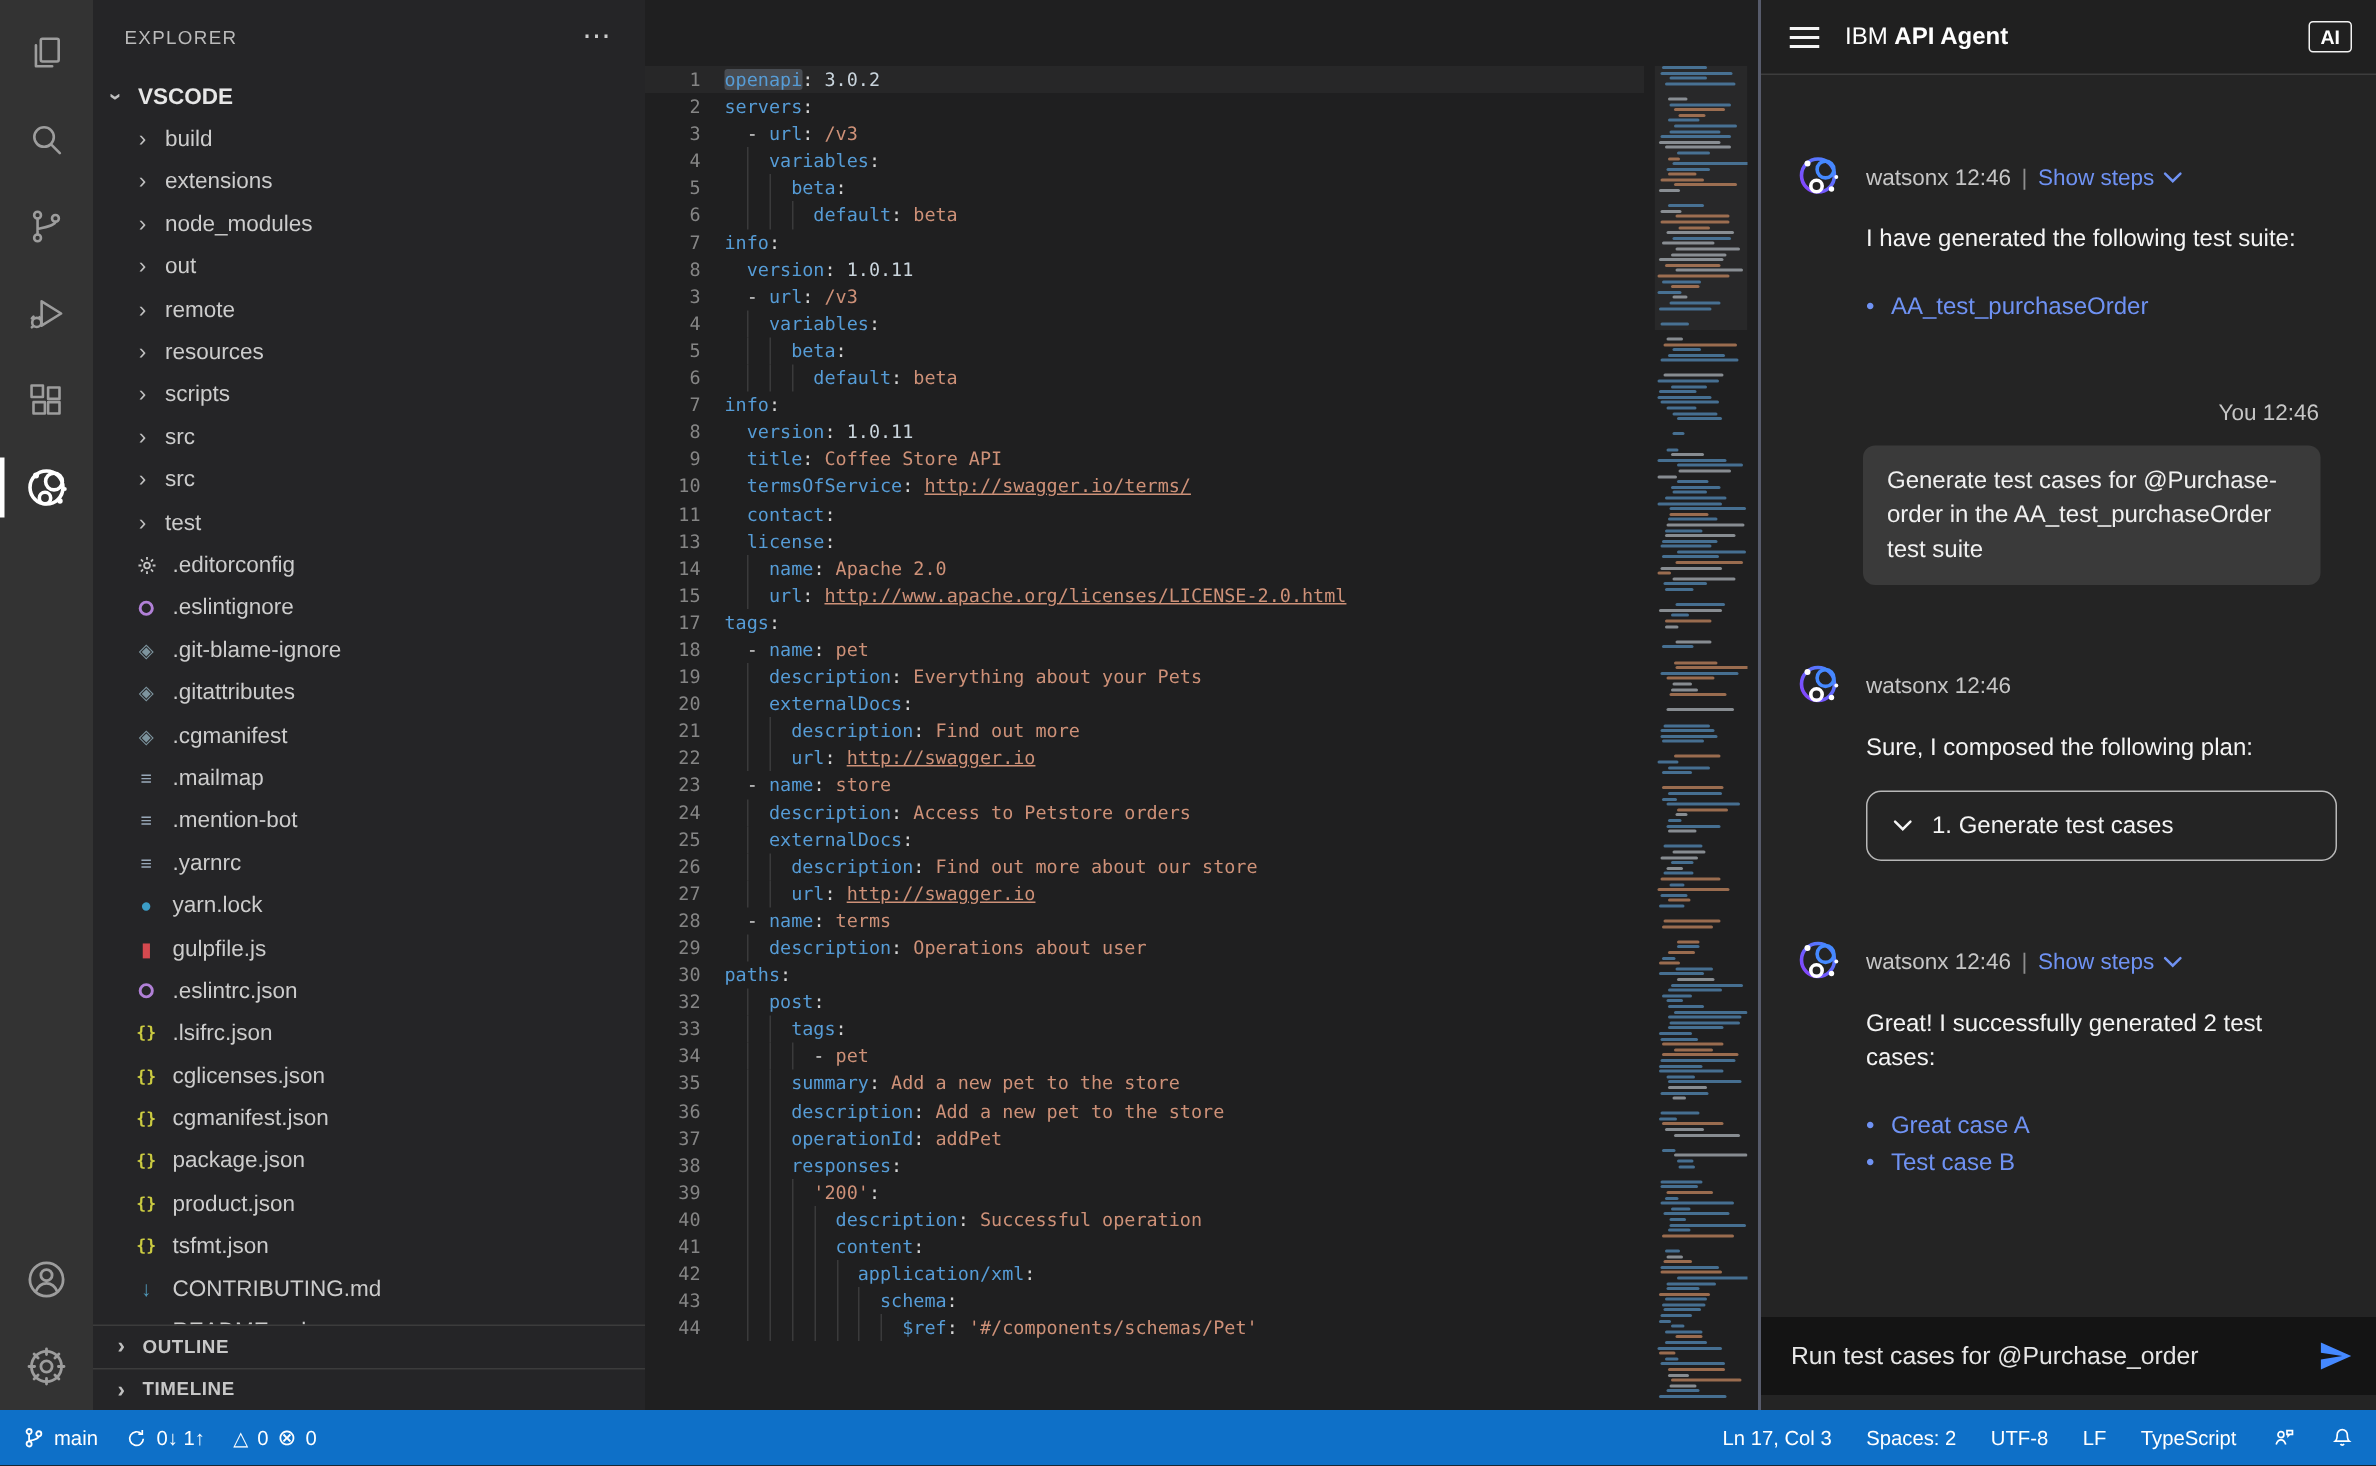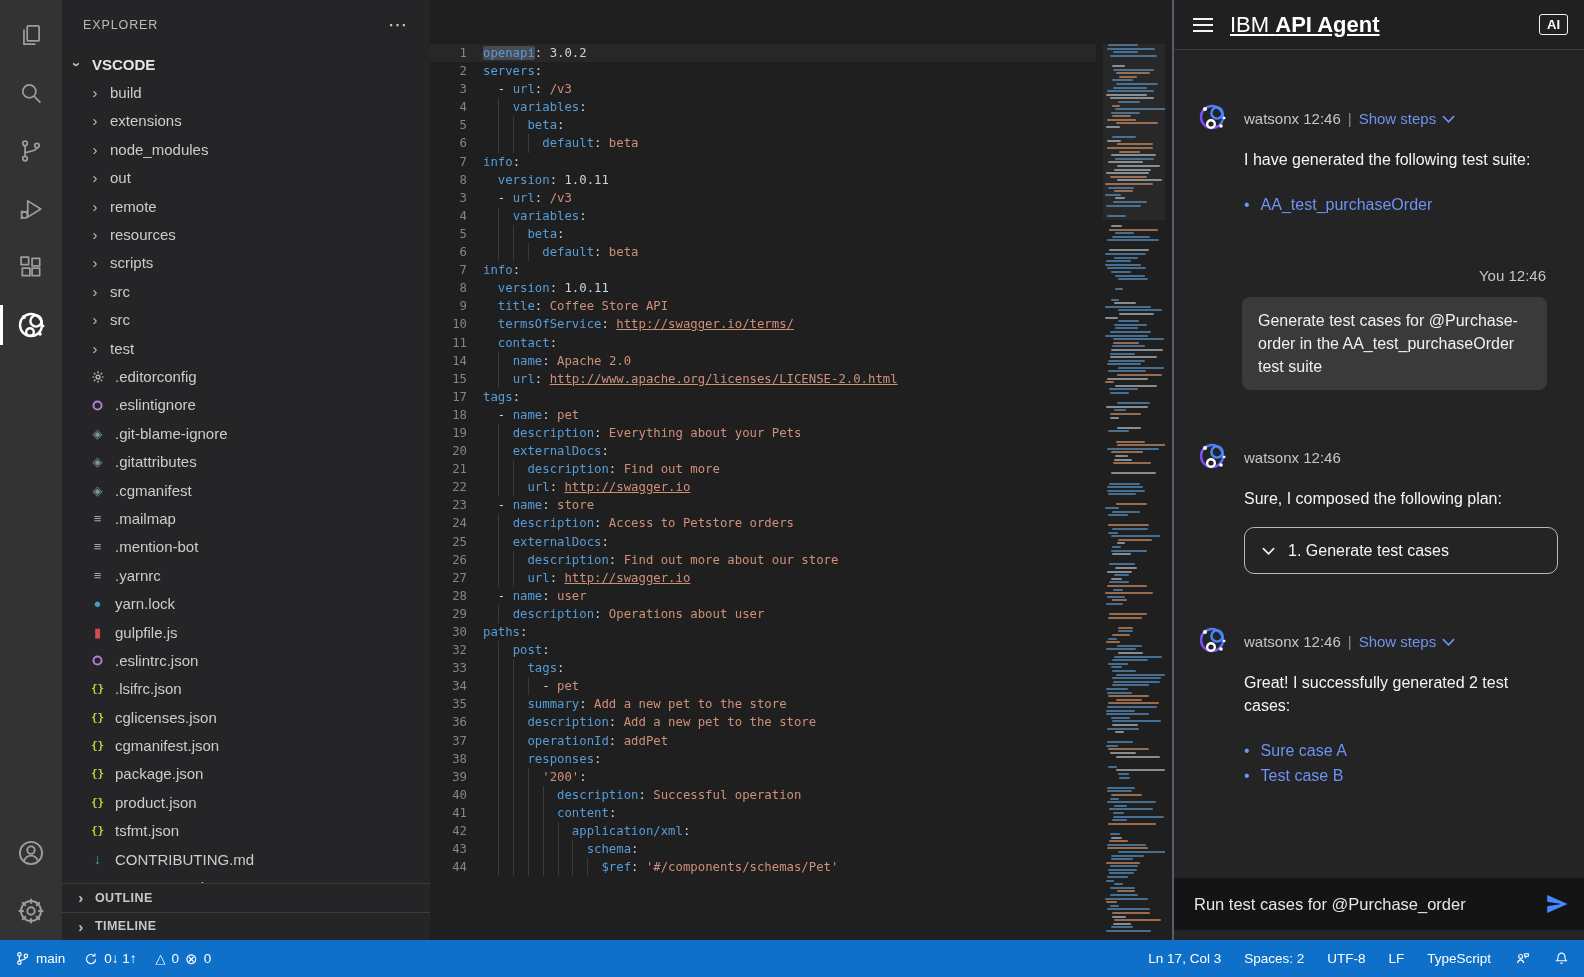--- a/index.html
+++ b/index.html
@@ -57,21 +57,21 @@
   .tk.hl{background:rgba(112,122,132,.45);border-radius:2px;}
   .minimap{position:absolute;top:44px;right:7px;width:62px;bottom:0;overflow:hidden;}
   .mslider{position:absolute;left:0;right:0;top:0;height:176px;background:rgba(255,255,255,.045);}
   .mrow{height:2px;margin-bottom:1.6px;border-radius:1px;opacity:.85;}
 
   
   .chat{position:absolute;right:0;top:0;bottom:37px;width:412px;background:#242424;
     border-left:2px solid #575b6b;color:#f4f4f4;}
   .chat-h{height:50px;display:flex;align-items:center;gap:17px;padding:0 16px 0 19px;
     background:#202020;border-bottom:1px solid #3d3d3d;}
-  .chat-title{font-size:22px;color:#ffffff;font-weight:400;text-decoration:underline;}
+  .chat-title{font-size:16px;color:#ffffff;font-weight:400;}
   .chat-title b{font-weight:700;}
   .ai-badge{margin-left:auto;border:1.6px solid #f2f2f2;border-radius:3px;padding:2px 7px;
     font-size:13px;font-weight:700;color:#ffffff;}
   .chat-body{position:absolute;top:51px;bottom:100px;left:0;right:0;overflow:hidden;
     padding:50px 26px 0 22px;font-size:16px;}
   .msg{margin-bottom:50px;}
   .mhead{display:flex;gap:14px;align-items:center;}
   .avatar{width:34px;height:34px;flex:none;}
   .meta{color:#c6c6c6;font-size:15px;display:flex;align-items:center;gap:7px;}
   .meta .pipe{color:#8d8d8d;}
@@ -362,34 +362,35 @@
         <div class="code-line"><span class="ln">8</span><span class="lc"><span class="tk p">  </span><span class="tk k">version</span><span class="tk p">:</span><span class="tk n"> 1.0.11</span></span></div>
         <div class="code-line"><span class="ln">3</span><span class="lc"><span class="tk p">  - </span><span class="tk k">url</span><span class="tk p">:</span><span class="tk v"> /v3</span></span></div>
         <div class="code-line"><span class="ln">4</span><span class="lc"><i class="g" style="left: calc(2ch + 0.5px);"></i><span class="tk p">    </span><span class="tk k">variables</span><span class="tk p">:</span></span></div>
         <div class="code-line"><span class="ln">5</span><span class="lc"><i class="g" style="left: calc(2ch + 0.5px);"></i><i class="g" style="left: calc(4ch + 0.5px);"></i><span class="tk p">      </span><span class="tk k">beta</span><span class="tk p">:</span></span></div>
         <div class="code-line"><span class="ln">6</span><span class="lc"><i class="g" style="left: calc(2ch + 0.5px);"></i><i class="g" style="left: calc(4ch + 0.5px);"></i><i class="g" style="left: calc(6ch + 0.5px);"></i><span class="tk p">        </span><span class="tk k">default</span><span class="tk p">:</span><span class="tk v"> beta</span></span></div>
         <div class="code-line"><span class="ln">7</span><span class="lc"><span class="tk k">info</span><span class="tk p">:</span></span></div>
         <div class="code-line"><span class="ln">8</span><span class="lc"><span class="tk p">  </span><span class="tk k">version</span><span class="tk p">:</span><span class="tk n"> 1.0.11</span></span></div>
         <div class="code-line"><span class="ln">9</span><span class="lc"><span class="tk p">  </span><span class="tk k">title</span><span class="tk p">:</span><span class="tk v"> Coffee Store API</span></span></div>
         <div class="code-line"><span class="ln">10</span><span class="lc"><span class="tk p">  </span><span class="tk k">termsOfService</span><span class="tk p">: </span><span class="tk l">http://swagger.io/terms/</span></span></div>
         <div class="code-line"><span class="ln">11</span><span class="lc"><span class="tk p">  </span><span class="tk k">contact</span><span class="tk p">:</span></span></div>
+        <div class="code-line"><span class="ln">13</span><span class="lc"><span class="tk p">  </span><span class="tk k">license</span><span class="tk p">:</span></span></div>
         <div class="code-line"><span class="ln">14</span><span class="lc"><i class="g" style="left: calc(2ch + 0.5px);"></i><span class="tk p">    </span><span class="tk k">name</span><span class="tk p">:</span><span class="tk v"> Apache 2.0</span></span></div>
         <div class="code-line"><span class="ln">15</span><span class="lc"><i class="g" style="left: calc(2ch + 0.5px);"></i><span class="tk p">    </span><span class="tk k">url</span><span class="tk p">: </span><span class="tk l">http://www.apache.org/licenses/LICENSE-2.0.html</span></span></div>
         <div class="code-line"><span class="ln">17</span><span class="lc"><span class="tk k">tags</span><span class="tk p">:</span></span></div>
         <div class="code-line"><span class="ln">18</span><span class="lc"><span class="tk p">  - </span><span class="tk k">name</span><span class="tk p">:</span><span class="tk v"> pet</span></span></div>
         <div class="code-line"><span class="ln">19</span><span class="lc"><i class="g" style="left: calc(2ch + 0.5px);"></i><span class="tk p">    </span><span class="tk k">description</span><span class="tk p">:</span><span class="tk v"> Everything about your Pets</span></span></div>
         <div class="code-line"><span class="ln">20</span><span class="lc"><i class="g" style="left: calc(2ch + 0.5px);"></i><span class="tk p">    </span><span class="tk k">externalDocs</span><span class="tk p">:</span></span></div>
         <div class="code-line"><span class="ln">21</span><span class="lc"><i class="g" style="left: calc(2ch + 0.5px);"></i><i class="g" style="left: calc(4ch + 0.5px);"></i><span class="tk p">      </span><span class="tk k">description</span><span class="tk p">:</span><span class="tk v"> Find out more</span></span></div>
         <div class="code-line"><span class="ln">22</span><span class="lc"><i class="g" style="left: calc(2ch + 0.5px);"></i><i class="g" style="left: calc(4ch + 0.5px);"></i><span class="tk p">      </span><span class="tk k">url</span><span class="tk p">: </span><span class="tk l">http://swagger.io</span></span></div>
         <div class="code-line"><span class="ln">23</span><span class="lc"><span class="tk p">  - </span><span class="tk k">name</span><span class="tk p">:</span><span class="tk v"> store</span></span></div>
         <div class="code-line"><span class="ln">24</span><span class="lc"><i class="g" style="left: calc(2ch + 0.5px);"></i><span class="tk p">    </span><span class="tk k">description</span><span class="tk p">:</span><span class="tk v"> Access to Petstore orders</span></span></div>
         <div class="code-line"><span class="ln">25</span><span class="lc"><i class="g" style="left: calc(2ch + 0.5px);"></i><span class="tk p">    </span><span class="tk k">externalDocs</span><span class="tk p">:</span></span></div>
         <div class="code-line"><span class="ln">26</span><span class="lc"><i class="g" style="left: calc(2ch + 0.5px);"></i><i class="g" style="left: calc(4ch + 0.5px);"></i><span class="tk p">      </span><span class="tk k">description</span><span class="tk p">:</span><span class="tk v"> Find out more about our store</span></span></div>
         <div class="code-line"><span class="ln">27</span><span class="lc"><i class="g" style="left: calc(2ch + 0.5px);"></i><i class="g" style="left: calc(4ch + 0.5px);"></i><span class="tk p">      </span><span class="tk k">url</span><span class="tk p">: </span><span class="tk l">http://swagger.io</span></span></div>
-        <div class="code-line"><span class="ln">28</span><span class="lc"><span class="tk p">  - </span><span class="tk k">name</span><span class="tk p">:</span><span class="tk v"> user</span></span></div>
+        <div class="code-line"><span class="ln">28</span><span class="lc"><span class="tk p">  - </span><span class="tk k">name</span><span class="tk p">:</span><span class="tk v"> terms</span></span></div>
         <div class="code-line"><span class="ln">29</span><span class="lc"><i class="g" style="left: calc(2ch + 0.5px);"></i><span class="tk p">    </span><span class="tk k">description</span><span class="tk p">:</span><span class="tk v"> Operations about user</span></span></div>
         <div class="code-line"><span class="ln">30</span><span class="lc"><span class="tk k">paths</span><span class="tk p">:</span></span></div>
         <div class="code-line"><span class="ln">32</span><span class="lc"><i class="g" style="left: calc(2ch + 0.5px);"></i><span class="tk p">    </span><span class="tk k">post</span><span class="tk p">:</span></span></div>
         <div class="code-line"><span class="ln">33</span><span class="lc"><i class="g" style="left: calc(2ch + 0.5px);"></i><i class="g" style="left: calc(4ch + 0.5px);"></i><span class="tk p">      </span><span class="tk k">tags</span><span class="tk p">:</span></span></div>
         <div class="code-line"><span class="ln">34</span><span class="lc"><i class="g" style="left: calc(2ch + 0.5px);"></i><i class="g" style="left: calc(4ch + 0.5px);"></i><i class="g" style="left: calc(6ch + 0.5px);"></i><span class="tk p">        - </span><span class="tk v">pet</span></span></div>
         <div class="code-line"><span class="ln">35</span><span class="lc"><i class="g" style="left: calc(2ch + 0.5px);"></i><i class="g" style="left: calc(4ch + 0.5px);"></i><span class="tk p">      </span><span class="tk k">summary</span><span class="tk p">:</span><span class="tk v"> Add a new pet to the store</span></span></div>
         <div class="code-line"><span class="ln">36</span><span class="lc"><i class="g" style="left: calc(2ch + 0.5px);"></i><i class="g" style="left: calc(4ch + 0.5px);"></i><span class="tk p">      </span><span class="tk k">description</span><span class="tk p">:</span><span class="tk v"> Add a new pet to the store</span></span></div>
         <div class="code-line"><span class="ln">37</span><span class="lc"><i class="g" style="left: calc(2ch + 0.5px);"></i><i class="g" style="left: calc(4ch + 0.5px);"></i><span class="tk p">      </span><span class="tk k">operationId</span><span class="tk p">:</span><span class="tk v"> addPet</span></span></div>
         <div class="code-line"><span class="ln">38</span><span class="lc"><i class="g" style="left: calc(2ch + 0.5px);"></i><i class="g" style="left: calc(4ch + 0.5px);"></i><span class="tk p">      </span><span class="tk k">responses</span><span class="tk p">:</span></span></div>
         <div class="code-line"><span class="ln">39</span><span class="lc"><i class="g" style="left: calc(2ch + 0.5px);"></i><i class="g" style="left: calc(4ch + 0.5px);"></i><i class="g" style="left: calc(6ch + 0.5px);"></i><span class="tk p">        </span><span class="tk v">'200'</span><span class="tk p">:</span></span></div>
@@ -733,21 +734,21 @@
         <span class="steps">Show steps
         <span><svg width="13" height="9" viewBox="0 0 14 9">
                     <path d="M1.5 1.5L7 7l5.5-5.5" stroke="#6f92f3" stroke-width="1.8" fill="none" stroke-linecap="round"></path>
                   </svg></span></span>
             </span>
           </div>
       <div class="mcontent">Great! I successfully generated 2 test cases:</div>
           <div class="blist">
             <div class="bitem">
               <span>•</span>
-              <span class="link">Sure case A</span>
+              <span class="link">Great case A</span>
             </div>
             <div class="bitem">
               <span>•</span>
               <span class="link">Test case B</span>
             </div>
           </div>
         </div>
       </div>
     <div class="chat-input">
       <input value="Run test cases for @Purchase_order" style="">

